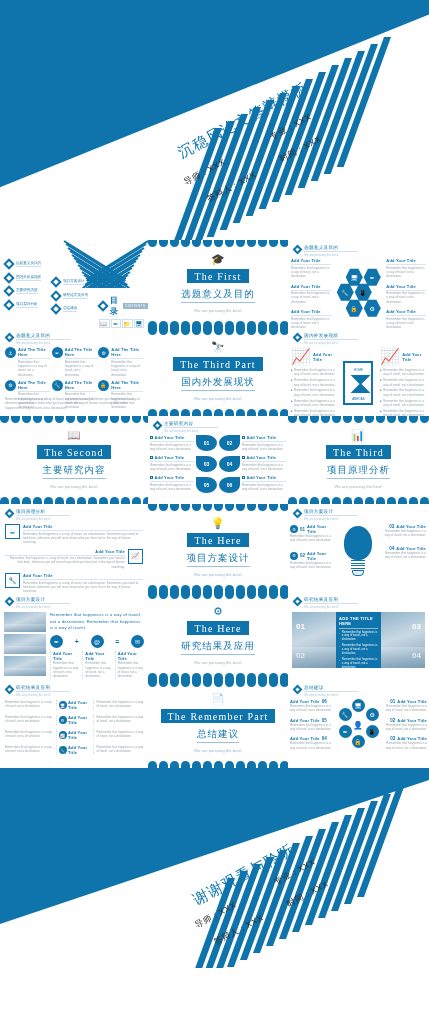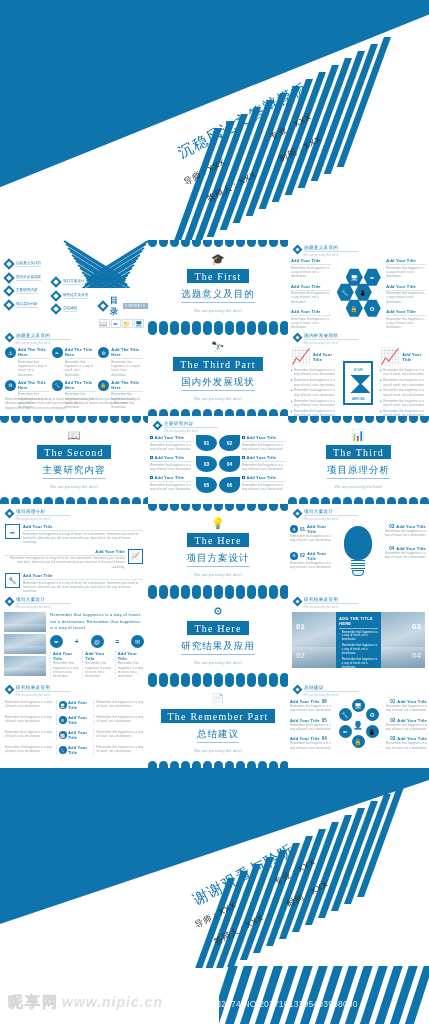--- a/index.html
+++ b/index.html
@@ -1174,35 +1174,14 @@
         <i style="left: 397px; top: 19px; height: 110px;"></i>
       </div>
 
     <div class="cover-text cover-title" style="left:190px; top:125px; transform:rotate(-28deg);">谢谢观看与聆听</div>
     <div class="cover-text cover-meta" style="left:193px; top:153px; transform:rotate(-28deg);">导师：XXX</div>
     <div class="cover-text cover-meta" style="left:272px; top:110px; transform:rotate(-28deg);">专业：XXX</div>
     <div class="cover-text cover-meta" style="left:212px; top:170px; transform:rotate(-28deg);">答辩人：XXX</div>
     <div class="cover-text cover-meta" style="left:285px; top:132px; transform:rotate(-28deg);">时间：XXX</div>
   </div>
 
-  <div id="wm">
-    <div class="wm-stripes" id="wm-stripes">
-        <i style="left: 0px;"></i>
-        <i style="left: 15px;"></i>
-        <i style="left: 30px;"></i>
-        <i style="left: 45px;"></i>
-        <i style="left: 60px;"></i>
-        <i style="left: 75px;"></i>
-        <i style="left: 90px;"></i>
-        <i style="left: 105px;"></i>
-        <i style="left: 120px;"></i>
-        <i style="left: 135px;"></i>
-        <i style="left: 150px;"></i>
-        <i style="left: 165px;"></i>
-        <i style="left: 180px;"></i>
-        <i style="left: 195px;"></i>
-      </div>
-    <div class="wm-logo">昵享网</div>
-    <div class="wm-txt" style="left:62px;">www.nipic.cn</div>
-    <div class="wm-id">ID:21432074 NO:20171013195403908000</div>
-  </div>
 
 </div>
 
 </body></html>

